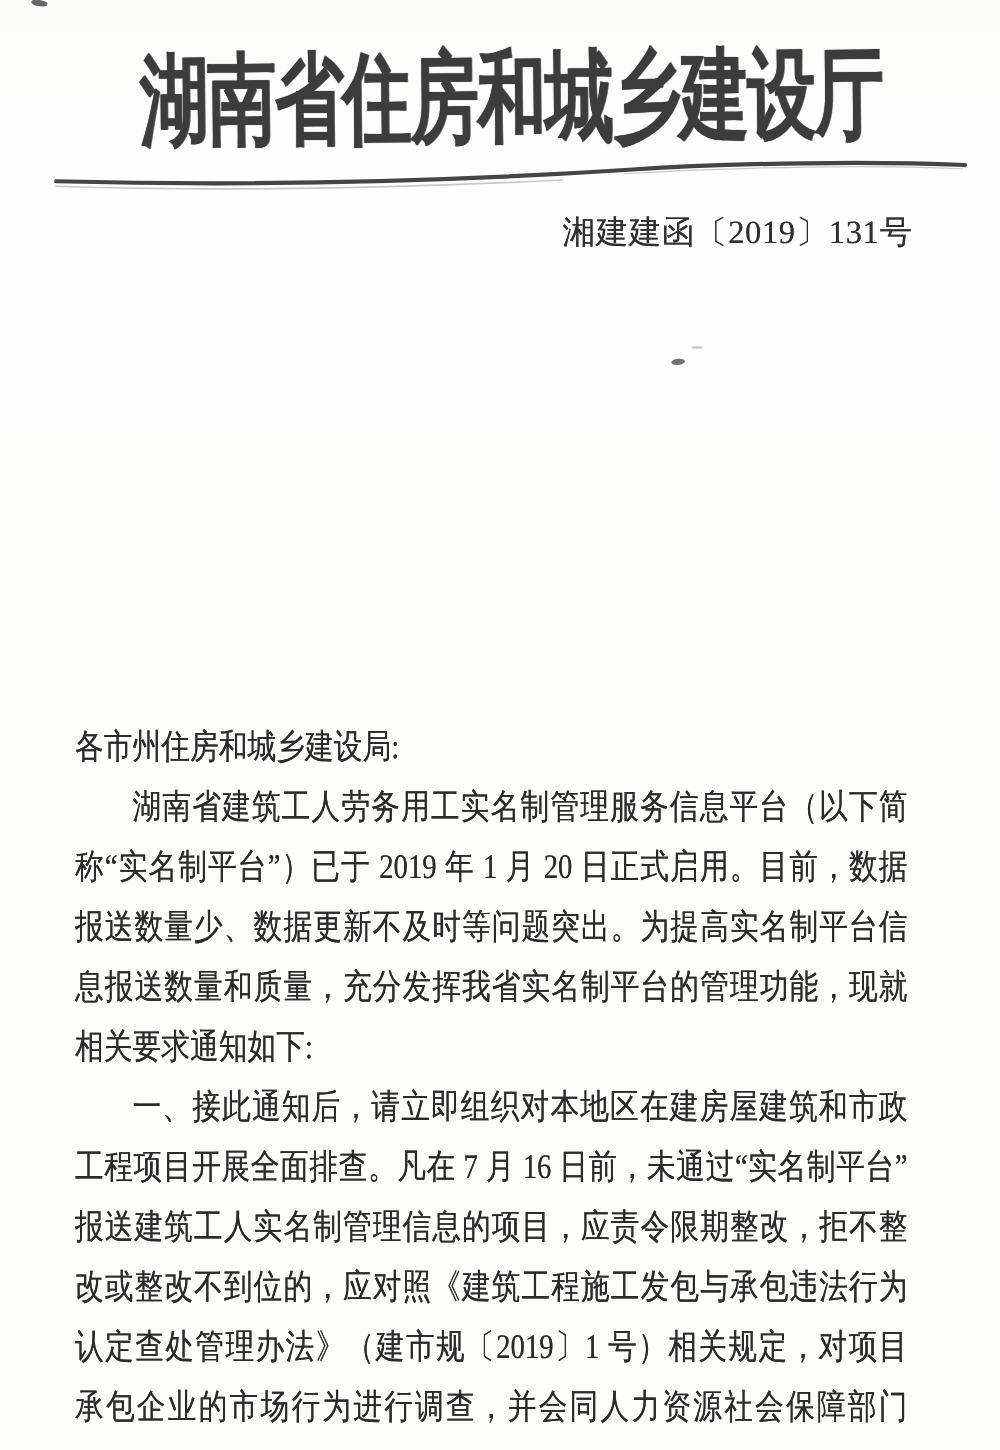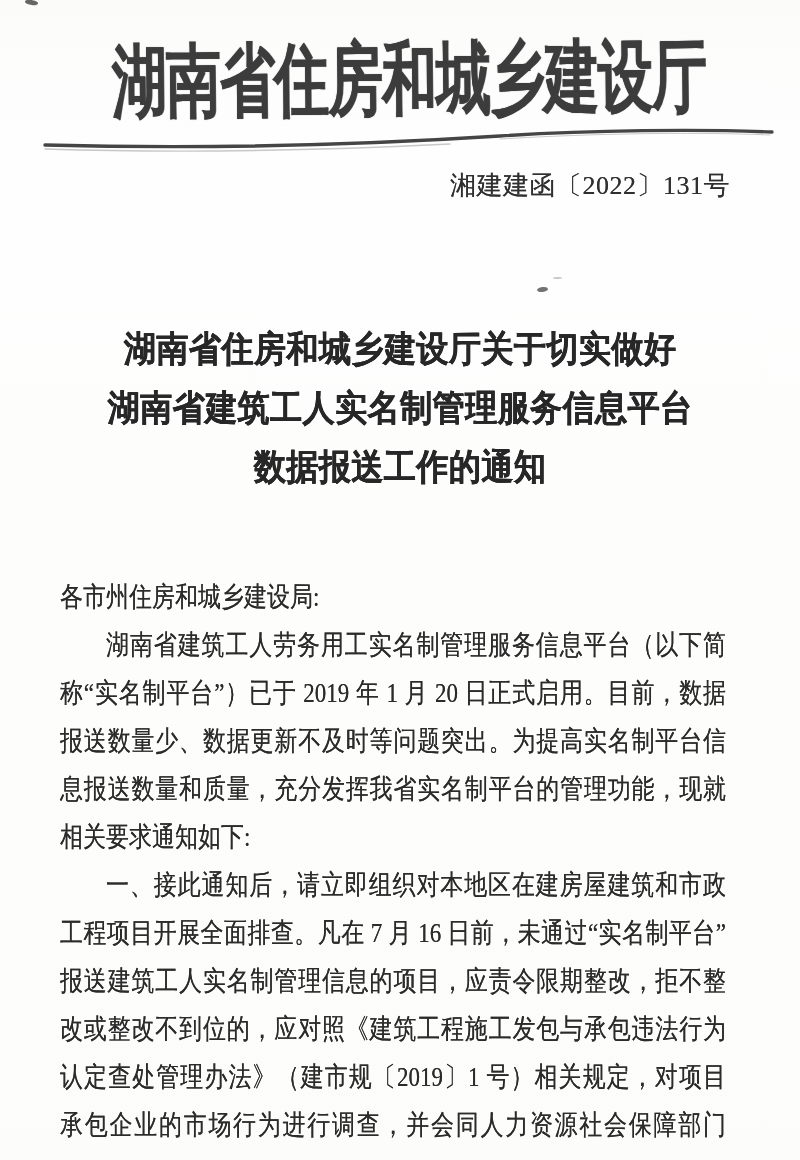--- a/index.html
+++ b/index.html
@@ -82,30 +82,25 @@
   <div class="mark-top"></div>
 
   <div class="agency">湖南省住房和城乡建设厅</div>
 
   <svg class="rule-svg" viewBox="0 0 800 40" preserveAspectRatio="none" aria-hidden="true">
     <path d="M45,27 C200,31 360,27 500,18 C590,12 700,11 772,14" fill="none" stroke="#454545" stroke-width="3.4" stroke-linecap="round"></path>
     <path d="M45,31 C170,35 310,33 450,26" fill="none" stroke="#9b9b9b" stroke-width="1.4" stroke-linecap="round" opacity="0.55"></path>
     <path d="M500,21 C600,15 700,14 770,17" fill="none" stroke="#8a8a8a" stroke-width="1" stroke-linecap="round" opacity="0.45"></path>
   </svg>
 
-  <div class="doc-number">湘建建函〔2022〕131号</div>
+  <div class="doc-number">湘建建函〔2019〕131号</div>
 
   <div class="smudge-a"></div>
   <div class="smudge-b"></div>
 
-  <div class="title">
-    <span class="title-line">湖南省住房和城乡建设厅关于切实做好</span>
-    <span class="title-line">湖南省建筑工人实名制管理服务信息平台</span>
-    <span class="title-line">数据报送工作的通知</span>
-  </div>
 
   <div class="docbody">
     <p class="bline">各市州住房和城乡建设局:</p>
     <p class="bline just indent">湖南省建筑工人劳务用工实名制管理服务信息平台（以下简</p>
     <p class="bline just">称“实名制平台”）已于 2019 年 1 月 20 日正式启用。目前，数据</p>
     <p class="bline just">报送数量少、数据更新不及时等问题突出。为提高实名制平台信</p>
     <p class="bline just">息报送数量和质量，充分发挥我省实名制平台的管理功能，现就</p>
     <p class="bline">相关要求通知如下:</p>
     <p class="bline just indent">一、接此通知后，请立即组织对本地区在建房屋建筑和市政</p>
     <p class="bline just">工程项目开展全面排查。凡在 7 月 16 日前，未通过“实名制平台”</p>

